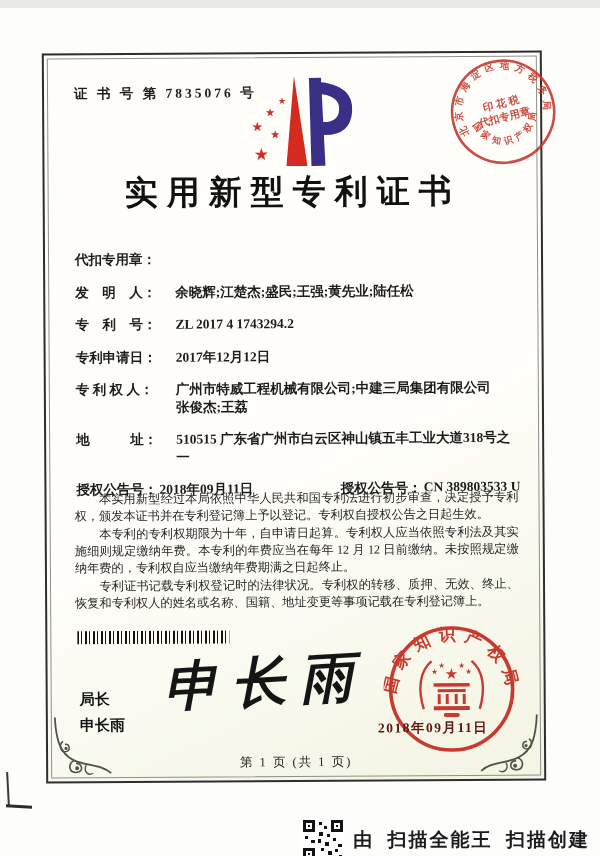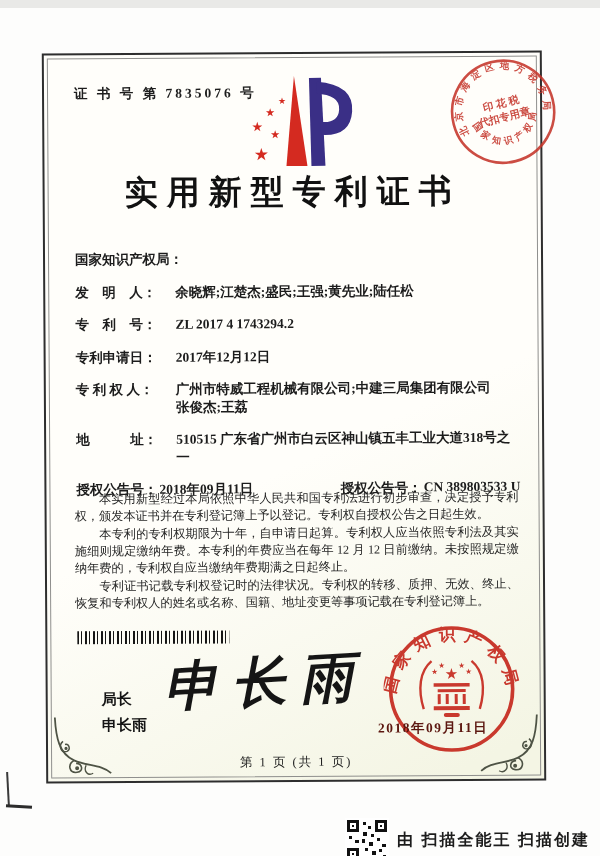--- a/index.html
+++ b/index.html
@@ -27,43 +27,43 @@
   .grant-row .pair{display:flex;}
   .grant-row .pair .flabel{min-width:0;margin-right:2px;}
   
   .paras{position:absolute;left:28px;right:24px;top:436px;font-size:12.2px;line-height:1.42;
          color:#262626;text-align:justify;}
   .paras p{margin:0;text-indent:2em;}
   
   .barcode{position:absolute;left:30px;top:576px;width:152px;height:13px;
     background:repeating-linear-gradient(90deg,#151515 0 2px,transparent 2px 4px,#151515 4px 5px,transparent 5px 8px);}
   
-  .commissioner{position:absolute;left:54px;top:631px;font-size:15px;font-weight:700;color:#141414;line-height:26px;}
+  .commissioner{position:absolute;left:32px;top:631px;font-size:15px;font-weight:700;color:#141414;line-height:26px;}
   .sig-script{position:absolute;left:116px;top:592px;font-size:54px;color:#151515;
               font-style:italic;transform:rotate(-3deg);letter-spacing:14px;font-weight:600;
               font-family:"DejaVu Serif",serif;}
   
   .seal-bottom{position:absolute;left:336px;top:568px;width:136px;height:136px;opacity:.93;}
   .seal-date{position:absolute;left:330px;top:666px;font-size:13.5px;font-weight:700;
              color:#5c1710;letter-spacing:1.5px;}
   .page-no{position:absolute;left:0;right:0;top:700px;text-align:center;font-size:12.5px;
            letter-spacing:2px;color:#1e1e1e;}
   
   .orn{position:absolute;bottom:2px;width:66px;height:66px;}
   .orn-left{left:2px;}
   .orn-right{right:2px;transform:scaleX(-1);}
   
   .fold-v{position:absolute;left:7px;top:764px;width:2px;height:34px;background:#3a3a3a;transform:rotate(-3deg);}
   .fold-h{position:absolute;left:6px;top:797px;width:26px;height:2.5px;background:#2c2c2c;transform:rotate(3deg);}
   
   .scan-credit{position:absolute;left:0;right:10px;top:810px;display:flex;justify-content:flex-end;
                align-items:center;gap:8px;}
   .qr{width:44px;height:44px;}
-  .scan-text{font-size:16px;font-weight:700;color:#1c1c1c;letter-spacing:2px;
-             font-family:Liberation Sans, sans-serif;}
+  .scan-text{font-size:19px;font-weight:700;color:#1c1c1c;letter-spacing:2px;
+             font-family:Liberation Mono, monospace;}
   svg text{font-family:"Liberation Serif","DejaVu Serif",serif;}
 </style>
 </head>
 <body>
 
 <div class="page">
   <div class="cert">
 
     <div class="cert-no cn">证 书 号 第 7835076 号</div>
 
@@ -95,21 +95,21 @@
         <text x="29" y="57" font-size="13" fill="#d42a20" text-anchor="middle">★</text>
         <text x="47" y="64" font-size="11" fill="#d42a20" text-anchor="middle">★</text>
         <text x="33" y="86" font-size="17" fill="#d42a20" text-anchor="middle">★</text>
       </svg>
     </div>
 
     <h1 class="title cn">实用新型专利证书</h1>
 
     <div class="fields">
       <div class="frow">
-        <div class="flabel">国家知识产权局：</div>
+        <div class="flabel">代扣专用章：</div>
       </div>
       <div class="frow">
         <div class="flabel">发　明　人：</div>
         <div class="fvalue">余晓辉;江楚杰;盛民;王强;黄先业;陆任松</div>
       </div>
       <div class="frow">
         <div class="flabel">专　利　号：</div>
         <div class="fvalue">ZL 2017 4 1743294.2</div>
       </div>
       <div class="frow">

